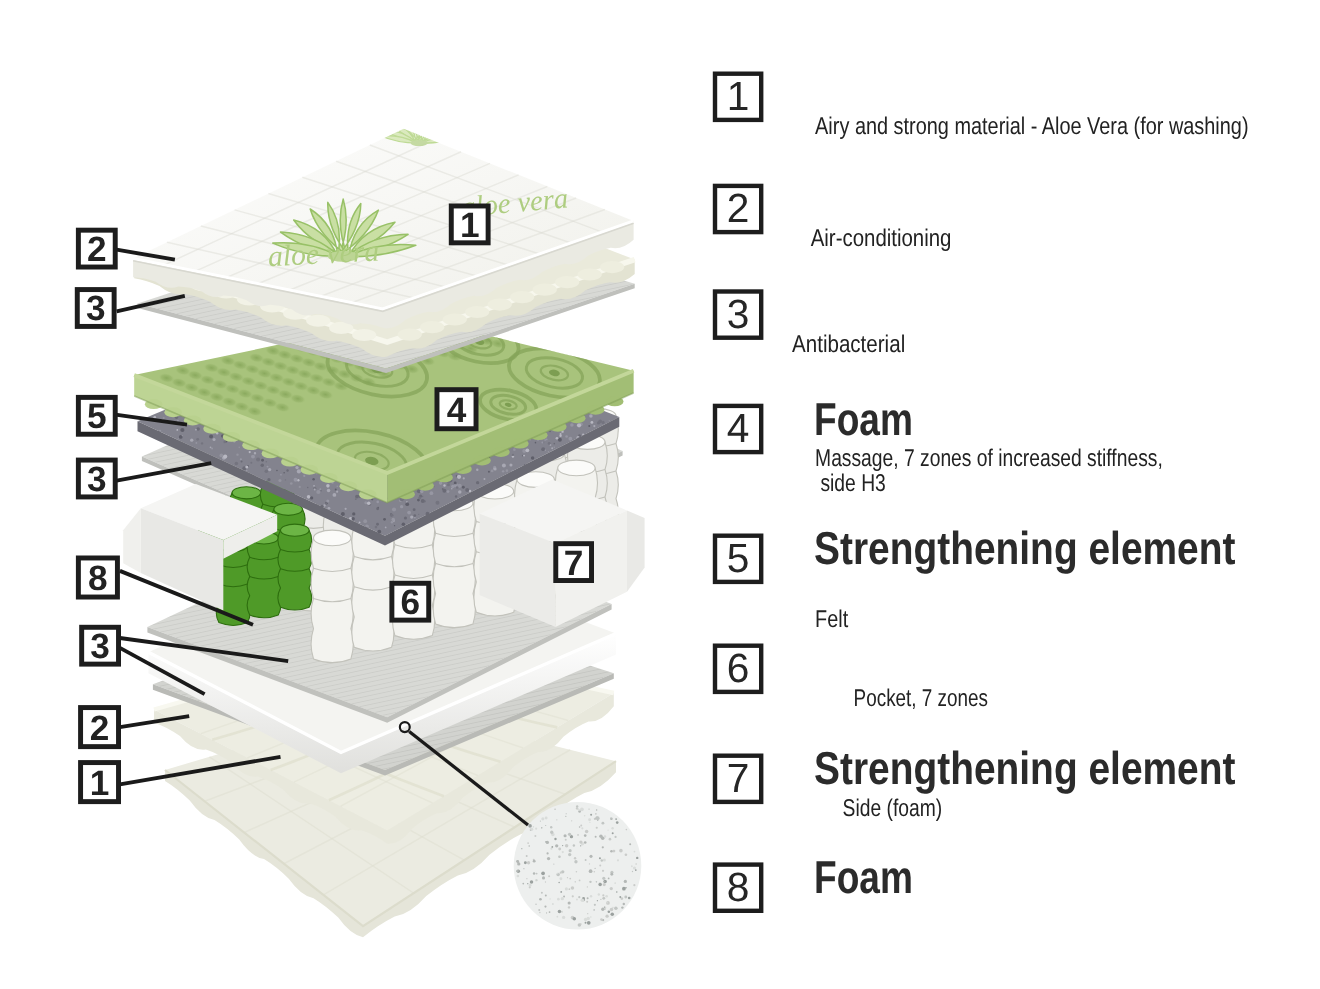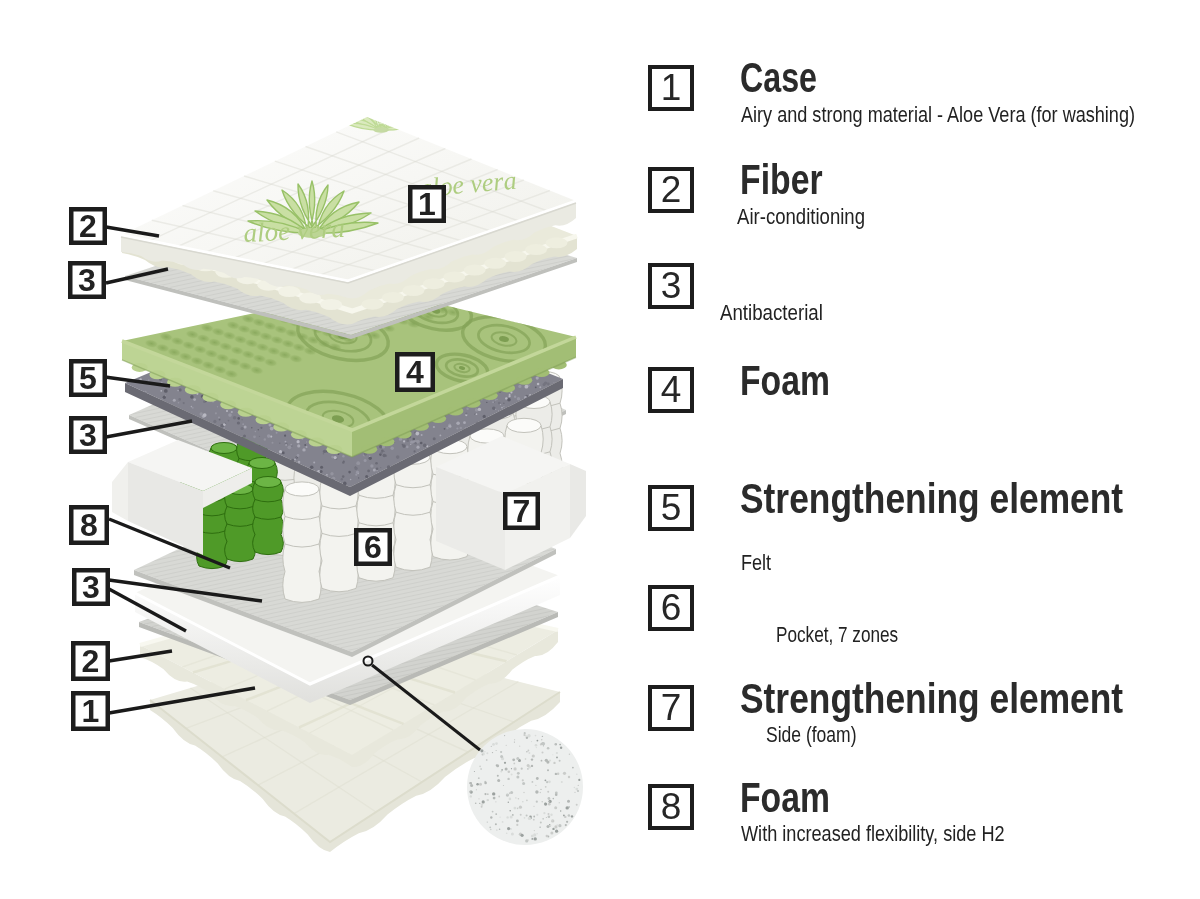--- a/index.html
+++ b/index.html
@@ -1875,26 +1875,23 @@
       <g>
         <rect x="356.25" y="530.25" width="33.5" height="33.5" fill="#ffffff" stroke="#1d1d1d" stroke-width="4.5"></rect>
         <text x="373.0" y="558.36" text-anchor="middle" font-family="Liberation Sans, sans-serif" font-size="32" font-weight="bold" fill="#222">6</text>
       </g>
       <g>
         <rect x="505.25" y="494.25" width="32.5" height="33.5" fill="#ffffff" stroke="#1d1d1d" stroke-width="4.5"></rect>
         <text x="521.5" y="522.36" text-anchor="middle" font-family="Liberation Sans, sans-serif" font-size="32" font-weight="bold" fill="#222">7</text>
       </g>
     </svg>
 <div class="nbox" style="top:64.5px">1</div>
-<div class="ttl" style="top:55.0px"><span style="transform:scaleX(0.767)">Case</span></div>
 <div class="dsc" style="top:103.5px;left:741px"><span style="transform:scaleX(0.822)">Airy and strong material - Aloe Vera (for washing)</span></div><div class="nbox" style="top:166.5px">2</div>
-<div class="ttl" style="top:157.0px"><span style="transform:scaleX(0.804)">Fiber</span></div>
 <div class="dsc" style="top:205.5px;left:737px"><span style="transform:scaleX(0.844)">Air-conditioning</span></div><div class="nbox" style="top:263.3px">3</div>
 <div class="dsc" style="top:302.3px;left:720px"><span style="transform:scaleX(0.85)">Antibacterial</span></div><div class="nbox" style="top:367px">4</div>
 <div class="ttl" style="top:357.5px"><span style="transform:scaleX(0.803)">Foam</span></div>
-<div class="nbox" style="top:485px">5</div>
+<div class="dsc" style="top:406px;left:741px"><span style="transform:scaleX(0.796)">Massage, 7 zones of increased stiffness,<br>&nbsp;side H3</span></div><div class="nbox" style="top:485px">5</div>
 <div class="ttl" style="top:475.5px"><span style="transform:scaleX(0.842)">Strengthening element</span></div>
 <div class="dsc" style="top:552px;left:741px"><span style="transform:scaleX(0.82)">Felt</span></div><div class="nbox" style="top:585px">6</div>
 <div class="dsc" style="top:624px;left:776px"><span style="transform:scaleX(0.78)">Pocket, 7 zones</span></div><div class="nbox" style="top:685px">7</div>
 <div class="ttl" style="top:675.5px"><span style="transform:scaleX(0.842)">Strengthening element</span></div>
 <div class="dsc" style="top:724px;left:766px"><span style="transform:scaleX(0.796)">Side (foam)</span></div><div class="nbox" style="top:784px">8</div>
 <div class="ttl" style="top:774.5px"><span style="transform:scaleX(0.803)">Foam</span></div>
-<div class="dsc" style="top:823px;left:741px"><span style="transform:scaleX(0.824)">With increased flexibility, side H2</span></div>
 </div>
 </body></html>

